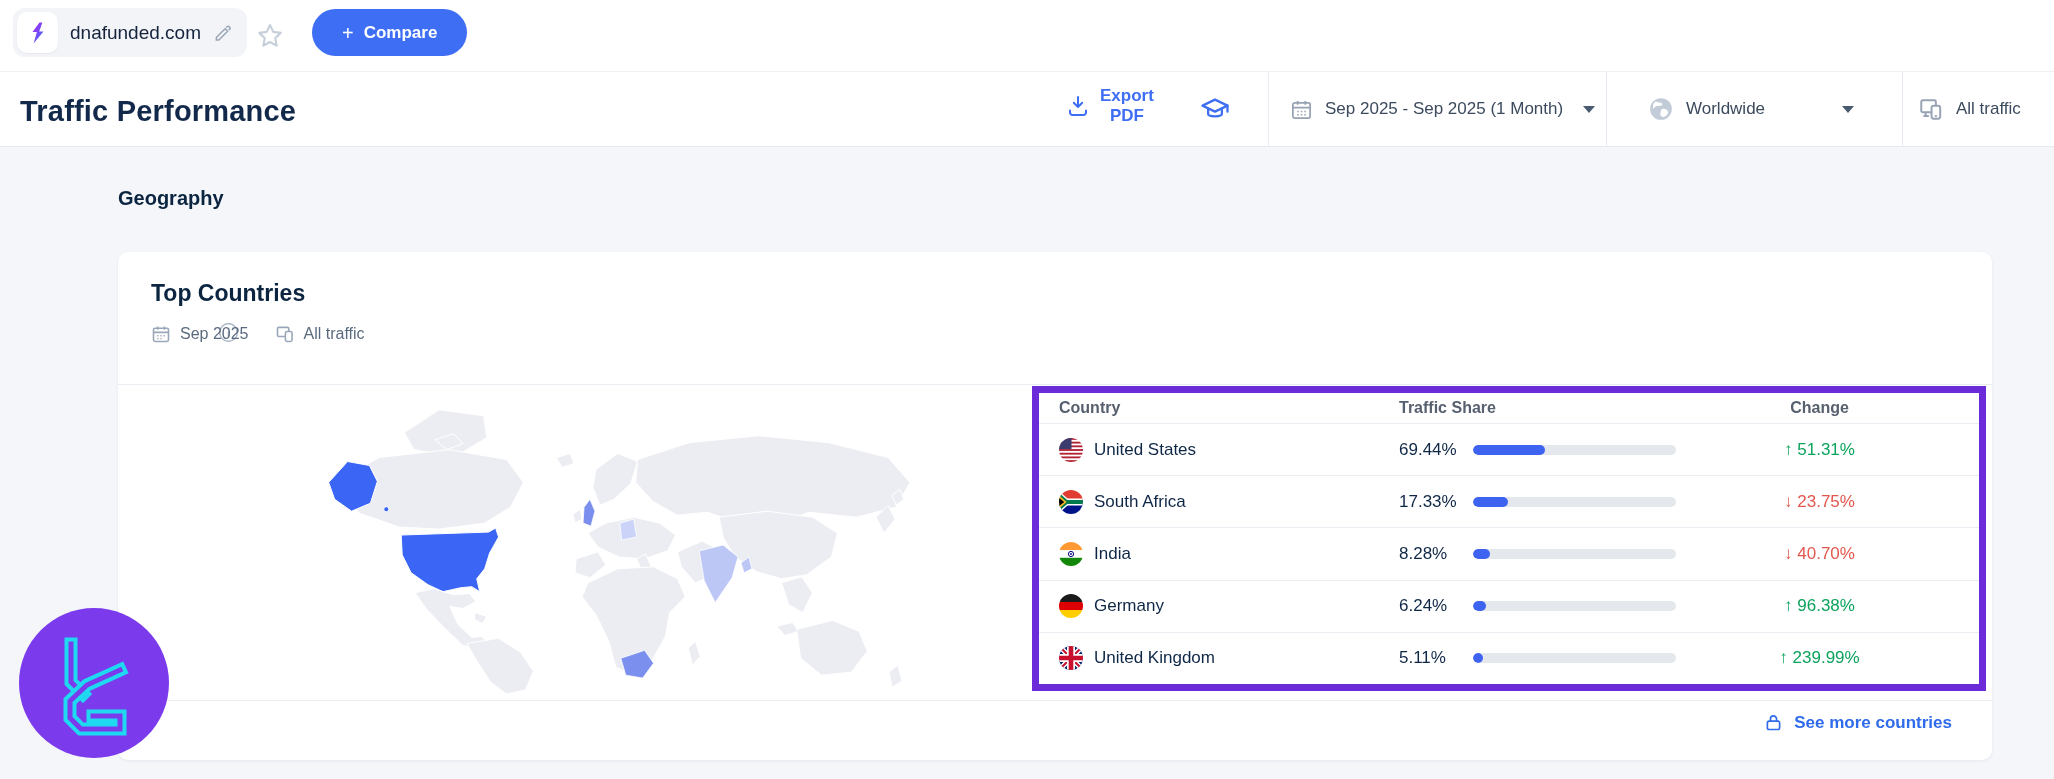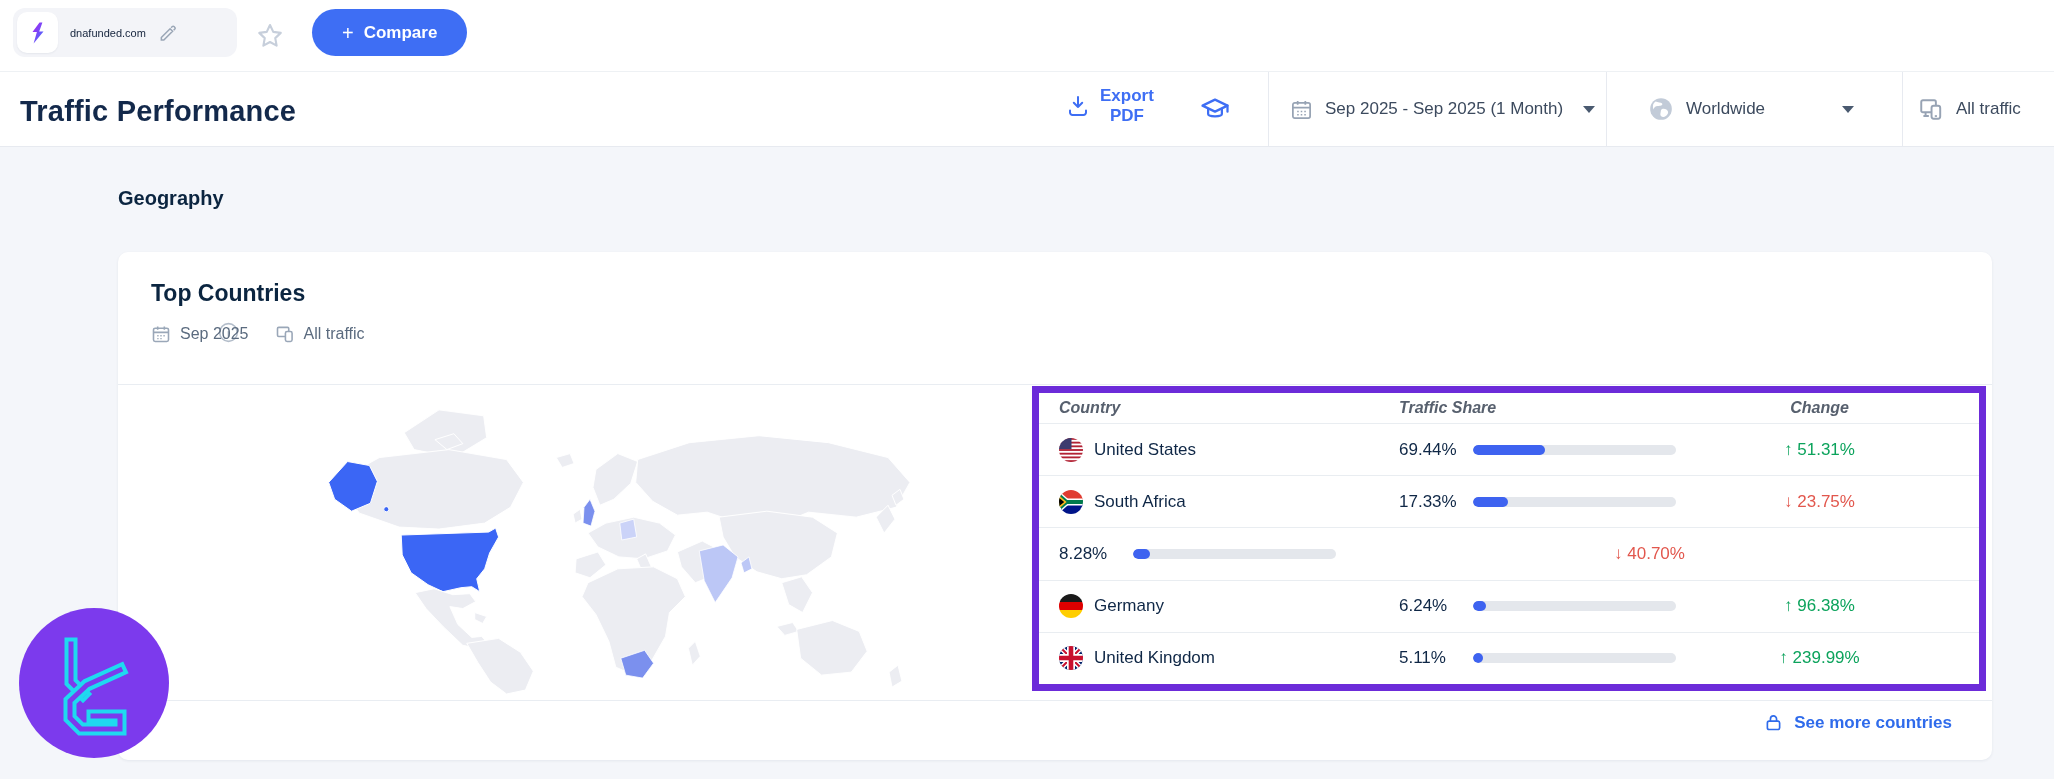--- a/index.html
+++ b/index.html
@@ -9,21 +9,21 @@
     font-family:"Liberation Sans", sans-serif; color:#13294b; background:#f4f6fa;
   }
   
   .topbar { position:absolute; left:0; top:0; width:2054px; height:71px; background:#fff; }
   .topbar-line { position:absolute; left:0; top:71px; width:2054px; height:1px; background:#eef1f4; }
   .domain-pill {
     position:absolute; left:13px; top:8px; height:49px; min-width:224px;
     background:#f3f4f8; border-radius:12px; display:flex; align-items:center; padding:4px 14px 4px 4px; gap:12px;
   }
   .fav-tile { width:41px; height:41px; background:#fff; border-radius:10px; display:flex; align-items:center; justify-content:center; box-shadow:0 1px 2px rgba(9,37,64,.06); }
-  .domain-text { font-size:11px; color:#14233c; }
+  .domain-text { font-size:19px; color:#14233c; }
   .star-btn { position:absolute; left:254px; top:20px; width:32px; height:32px; display:flex; align-items:center; justify-content:center; }
   .compare-btn {
     position:absolute; left:312px; top:9px; height:47px; padding:0 30px; border:none; cursor:pointer;
     background:var(--accent,#3e6ef4); color:#fff; border-radius:26px; display:flex; align-items:center; gap:10px;
     font-family:inherit; font-size:17px; font-weight:bold;
   }
   .compare-plus { font-size:20px; font-weight:normal; line-height:1; }
   
   .header { position:absolute; left:0; top:72px; width:2054px; height:74px; background:#fff; }
   .header-line { position:absolute; left:0; top:146px; width:2054px; height:1px; background:#e7eaf0; }
@@ -53,21 +53,21 @@
   .hl-strong { fill:#3b66f5; stroke:#fff; stroke-width:1; }
   .hl-med { fill:#7b90ee; stroke:#fff; stroke-width:.8; }
   .hl-light { fill:#bcc7f6; stroke:#fff; stroke-width:.8; }
   .hl-xlight { fill:#cbd3f8; stroke:#fff; stroke-width:.8; }
   
   .tbl {
     position:absolute; left:914px; top:134px; width:954px; height:305px;
     border:7px solid var(--hl-border,#6c2bd9); background:#fff; display:flex; flex-direction:column;
   }
   .trow { display:flex; align-items:center; padding:0 18px 0 20px; flex:1; border-top:1px solid #e9edf1; }
-  .trow.head { flex:0 0 30px; border-top:none;font-style:italic; }
+  .trow.head { flex:0 0 30px; border-top:none; }
   .c-country { flex:0 0 340px; display:flex; align-items:center; gap:11px; font-size:17px; color:#0f2746; }
   .c-share { flex:0 0 74px; font-size:17px; color:#0f2746; }
   .c-bar { flex:0 0 205px; }
   .c-change { flex:1; text-align:center; font-size:17px; }
   .head .hc { font-size:16px; font-weight:bold; color:#57606e; }
   .bar-track { width:203px; height:10px; border-radius:5px; background:#e4e7ec; overflow:hidden; }
   .bar-fill { height:10px; border-radius:5px; background:var(--bar,#3e63f0); }
   .chg-up { color:var(--green,#0ca35c); }
   .chg-down { color:var(--red,#e2574d); }
   .flag { width:24px; height:24px; flex:0 0 24px; }
@@ -284,20 +284,26 @@
       <div class="c-share">17.33%</div>
       <div class="c-bar">
         <div class="bar-track">
               <div class="bar-fill" style="width: 17.33%;"></div>
             </div>
       </div>
       <div class="c-change chg-down">↓  23.75%</div>
     </div>
 
     <div class="trow">
+      <div class="c-country">
+        <svg class="flag" viewBox="0 0 24 24">
+              <use href="#f-in"></use>
+            </svg>
+        <span>India</span>
+      </div>
       <div class="c-share">8.28%</div>
       <div class="c-bar">
         <div class="bar-track">
               <div class="bar-fill" style="width: 8.28%;"></div>
             </div>
       </div>
       <div class="c-change chg-down">↓  40.70%</div>
     </div>
 
     <div class="trow">

